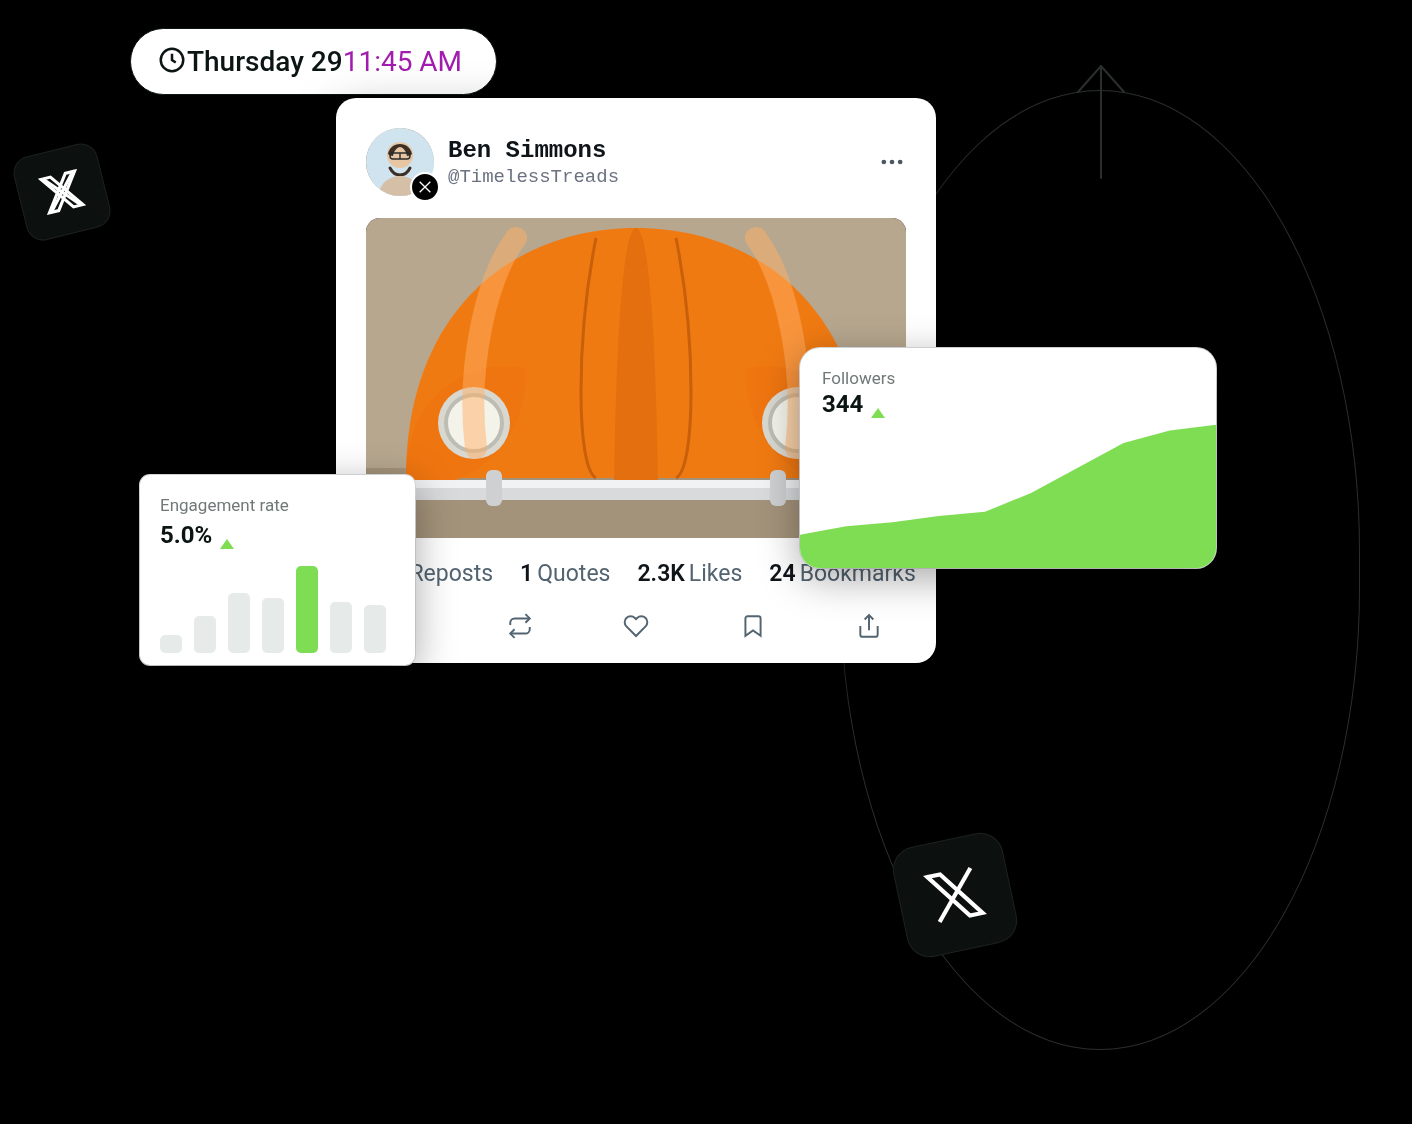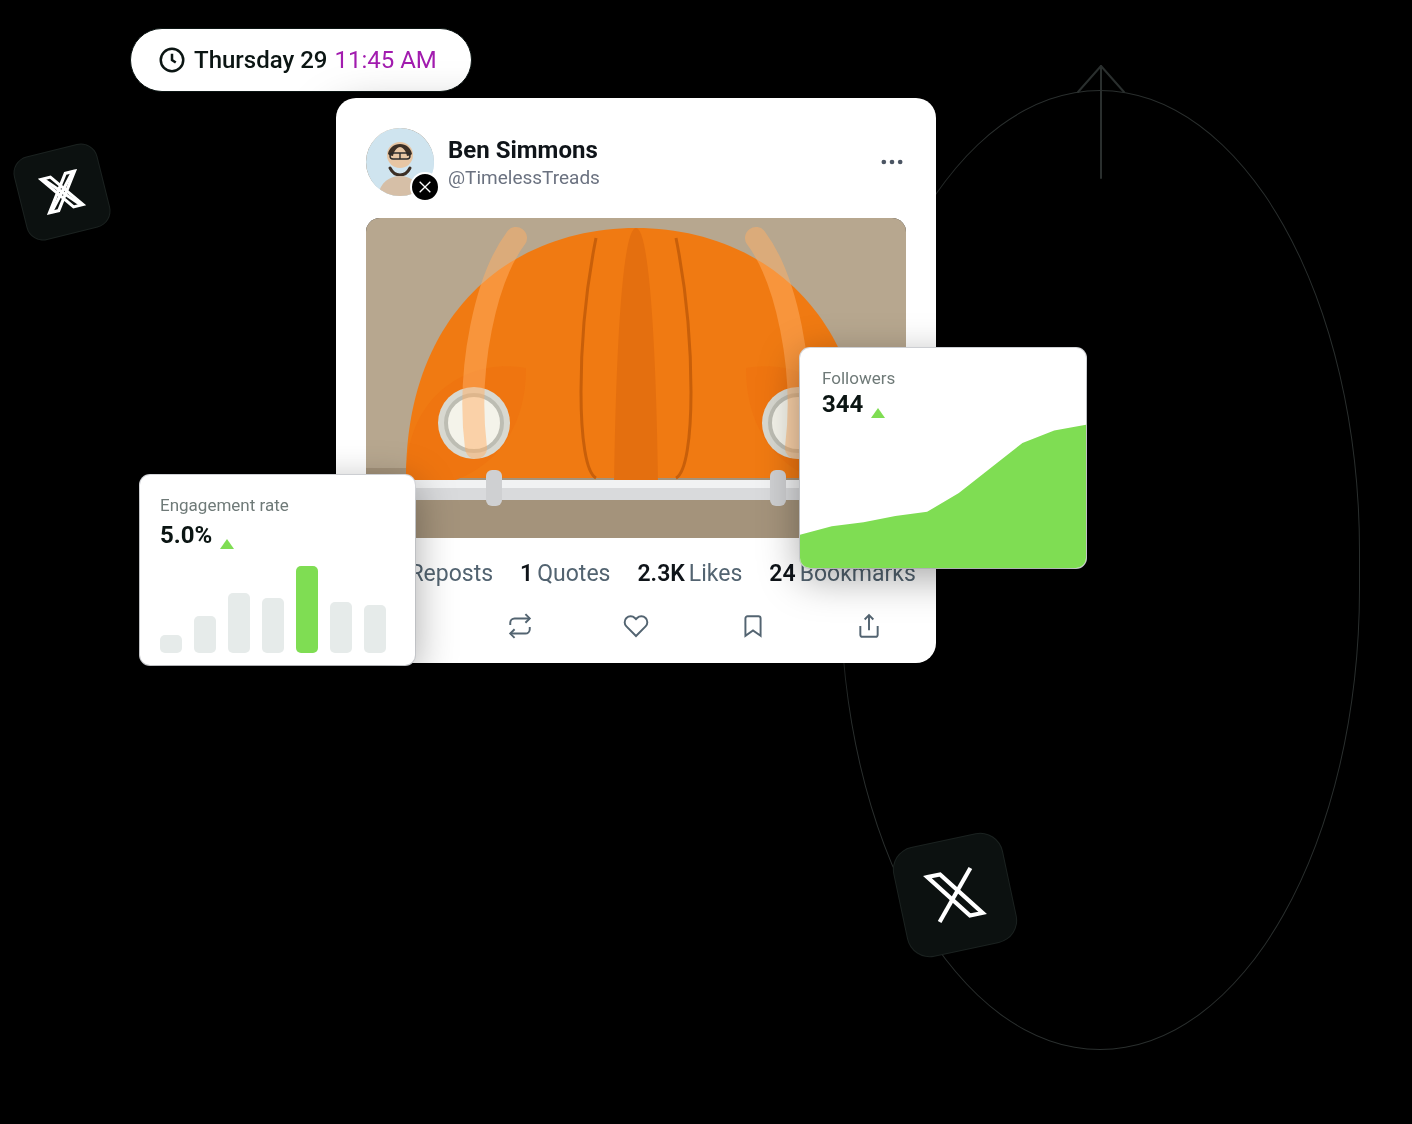--- a/index.html
+++ b/index.html
@@ -44,22 +44,22 @@
   .x-tile.br svg { width: 62px; height: 62px; }
 
   
   .date-pill {
     position: absolute;
     left: 130px; top: 28px;
     background: #fff;
     border: 1px solid #0b1513;
     border-radius: 999px;
     padding: 16px 34px 16px 26px;
-    display: flex; align-items: center; gap: 7px;
-    font-size: 24px;
+    display: flex; gap: 0;
+    font-size: 28px;
     box-shadow: 0 4px 0 -2px rgba(0,0,0,0.2);
   }
   .date-pill .clock-icon { width: 30px; height: 30px; }
   .date-pill .day { color: #0b1513; font-weight: 500; }
   .date-pill .time { color: #a21caf; }
 
   
   .tweet-card {
     position: absolute;
     left: 336px; top: 98px;
@@ -77,21 +77,21 @@
     overflow: hidden;
   }
   .avatar svg { width: 100%; height: 100%; display:block; }
   .x-badge {
     position: absolute; right: -6px; bottom: -6px;
     width: 30px; height: 30px; border-radius: 50%;
     background: #000; display:flex; align-items:center; justify-content:center;
     border: 2px solid #fff;
   }
   .x-badge svg { width: 16px; height: 16px; stroke:#fff; }
-  .name-col { flex: 1; }
+  .name-col { flex: 1; font-family: Liberation Mono, monospace; }
   .display-name { font-weight: 700; font-size: 24px; color: #0f1419; }
   .handle { font-size: 19px; color: #6b7280; margin-top: 2px; }
   .more-icon { width: 28px; height: 28px; color:#4b5563; }
 
   .tweet-text { margin-top: 20px; font-size: 22px; line-height: 1.55; color: #0f1419; }
 
   .tweet-image-wrap { margin-top: 22px; border-radius: 14px; overflow: hidden; height: 320px; background:#222; }
   .tweet-image-wrap svg { width: 100%; height: 100%; display:block; }
 
   .metrics-row {
@@ -120,22 +120,22 @@
   .card-value { font-size:24px; font-weight:700; color:#0b1513; }
   .trend-up { width:0;height:0;border-left:7px solid transparent;border-right:7px solid transparent;border-bottom:10px solid #7fdd53; }
   .bars-row { display:flex; align-items:flex-end; gap:12px; height:92px; margin-top:12px; }
   .bars-row .bar { width:22px; border-radius:5px; background:#e6ebea; }
   .bars-row .bar.hl { background:#7fdd53; }
 
   
   .followers-card {
     position: absolute;
     left: 800px; top: 348px;
-    width: 286px; height: 220px;
-    background:#fff; border-radius:10px;
+    width: 416px; height: 220px;
+    background:#fff; border-radius:20px;
     box-shadow: 0 10px 40px rgba(0,0,0,0.35), 0 0 0 1px #e5e7eb;
     padding: 20px 0 0 22px;
     overflow:hidden;
   }
   .followers-card .card-value-row { margin-top:2px; }
   .area-wrap { position:absolute; left:0; right:0; bottom:0; height:150px; }
   .area-wrap svg { width:100%; height:100%; display:block; }
 </style>
 </head>
 <body>

